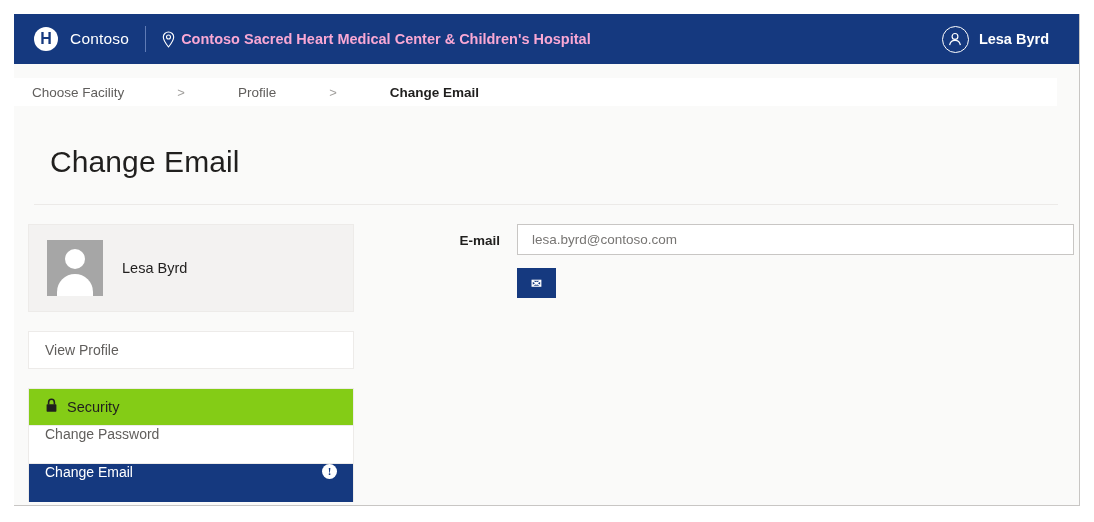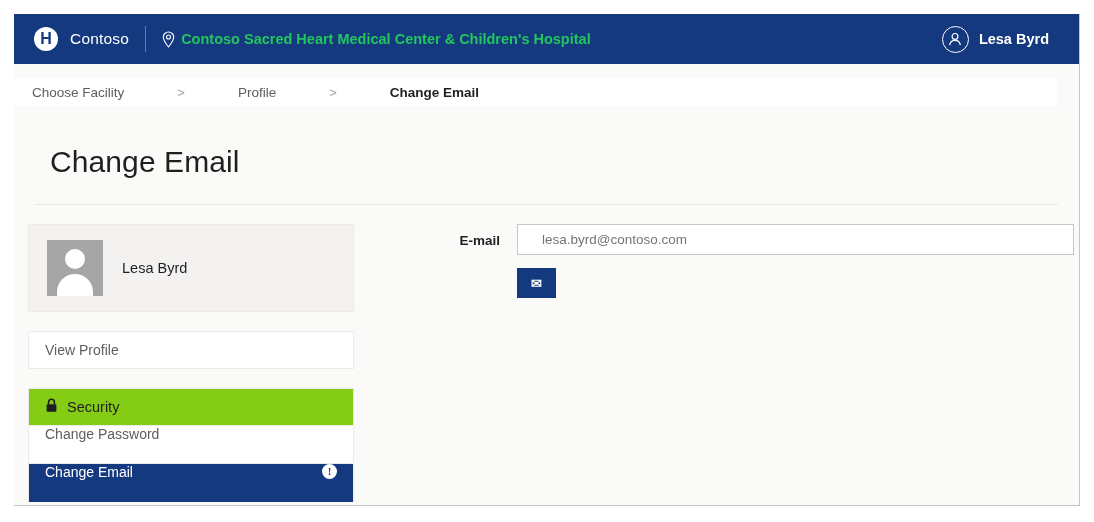--- a/index.html
+++ b/index.html
@@ -60,21 +60,21 @@
   .divider-v {
     width: 1px;
     height: 26px;
     background: #5f7bb5;
     margin: 0 16px;
   }
   .facility {
     display: flex;
     align-items: center;
     gap: 6px;
-    color: #22c55e;
+    color: #f9a8d4;
     font-size: 14.5px;
     font-weight: bold;
   }
   .pin-icon svg { display: block; }
   .user-area {
     margin-left: auto;
     display: flex;
     align-items: center;
     gap: 10px;
     padding-right: 14px;
@@ -283,21 +283,21 @@
   .form-fields {
     margin-left: 17px;
     width: 557px;
   }
   .text-input {
     width: 100%;
     height: 31px;
     border: 1px solid #c8c6c4;
     background: #ffffff;
     box-sizing: border-box;
-    padding: 0 24px;
+    padding: 0 14px;
     font-family: "Liberation Sans", sans-serif;
     font-size: 13.5px;
     color: #605e5c;
     border-radius: 0;
     outline: none;
   }
   .text-input::placeholder { color: #777573; }
   .primary-btn {
     margin-top: 13px;
     height: 30px;

